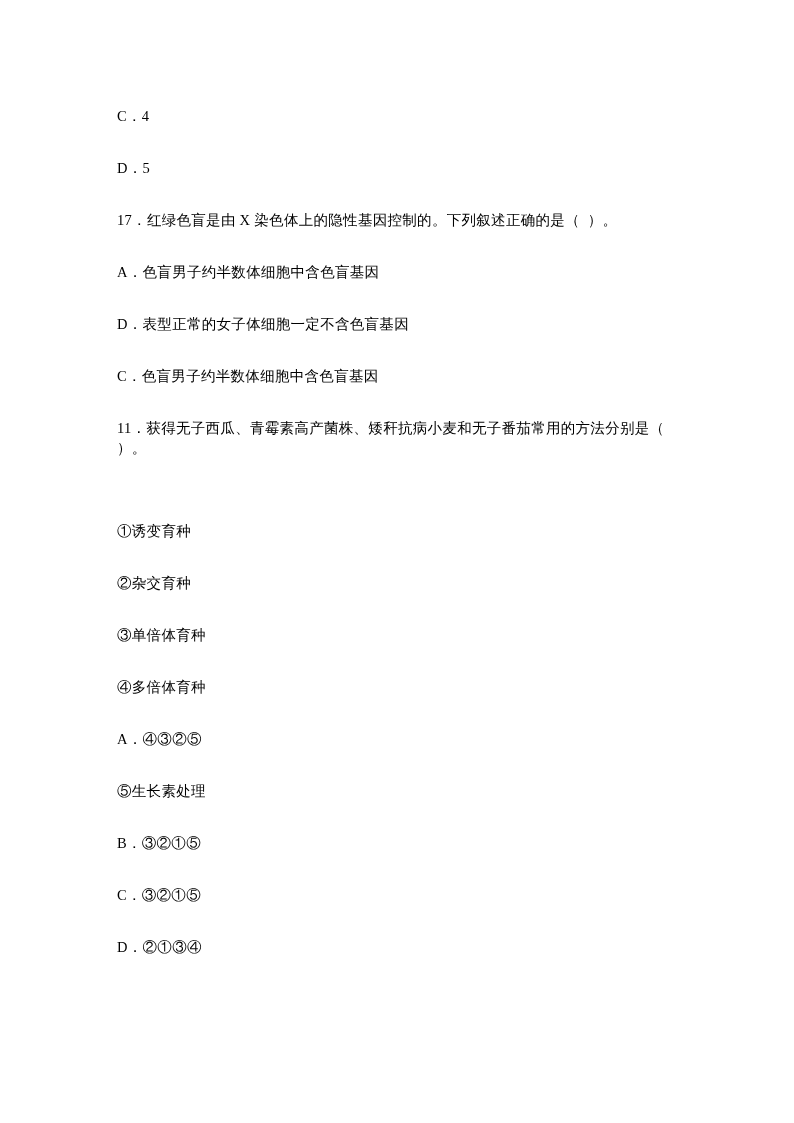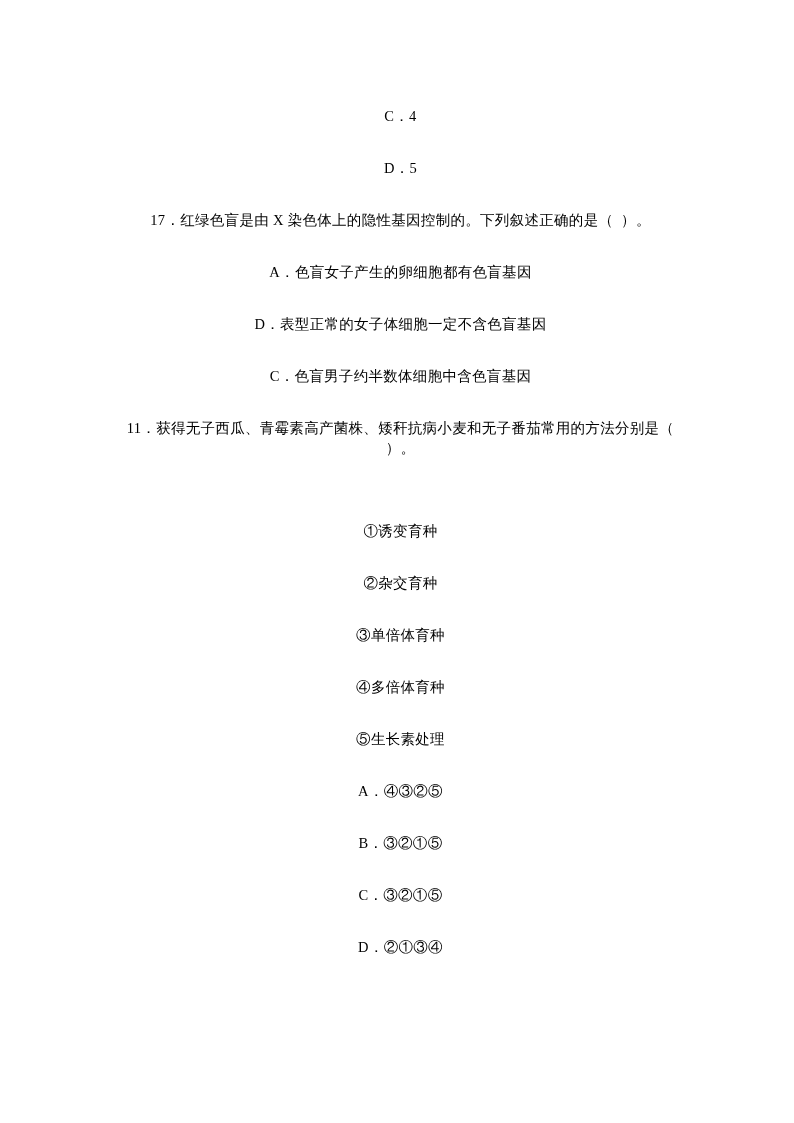--- a/index.html
+++ b/index.html
@@ -11,21 +11,20 @@
     height: 1123px;
     overflow: hidden;
     font-family: "Liberation Serif", "DejaVu Serif", serif;
   }
   .page {
     width: 794px;
     height: 1123px;
     background: #ffffff;
     padding: 106px 110px 0 117px;
     color: #000000;
-    text-align: center;
   }
   .para {
     font-size: 14.5px;
     line-height: 20px;
     margin-bottom: 32px;       
     white-space: pre-wrap;
     color: #000000;
     letter-spacing: 0.3px;
   }
   .para.spacer {
@@ -34,28 +33,28 @@
   }
 </style>
 </head>
 <body>
 
 <div class="page">
   <div id="doc">
       <div class="para option">C．4</div>
       <div class="para option">D．5</div>
       <div class="para question">17．红绿色盲是由 X 染色体上的隐性基因控制的。下列叙述正确的是（  ）。</div>
-      <div class="para option">A．色盲女子产生的卵细胞都有色盲基因</div>
+      <div class="para option">A．色盲男子约半数体细胞中含色盲基因</div>
       <div class="para option">D．表型正常的女子体细胞一定不含色盲基因</div>
       <div class="para option">C．色盲男子约半数体细胞中含色盲基因</div>
       <div class="para question">11．获得无子西瓜、青霉素高产菌株、矮秆抗病小麦和无子番茄常用的方法分别是（  ）。</div>
       <div class="para spacer"></div>
       <div class="para list-item">①诱变育种</div>
       <div class="para list-item">②杂交育种</div>
       <div class="para list-item">③单倍体育种</div>
       <div class="para list-item">④多倍体育种</div>
+      <div class="para option">A．④③②⑤</div>
       <div class="para list-item">⑤生长素处理</div>
-      <div class="para option">A．④③②⑤</div>
       <div class="para option">B．③②①⑤</div>
       <div class="para option">C．③②①⑤</div>
       <div class="para option">D．②①③④</div>
     </div>
 </div>
 
 </body></html>

